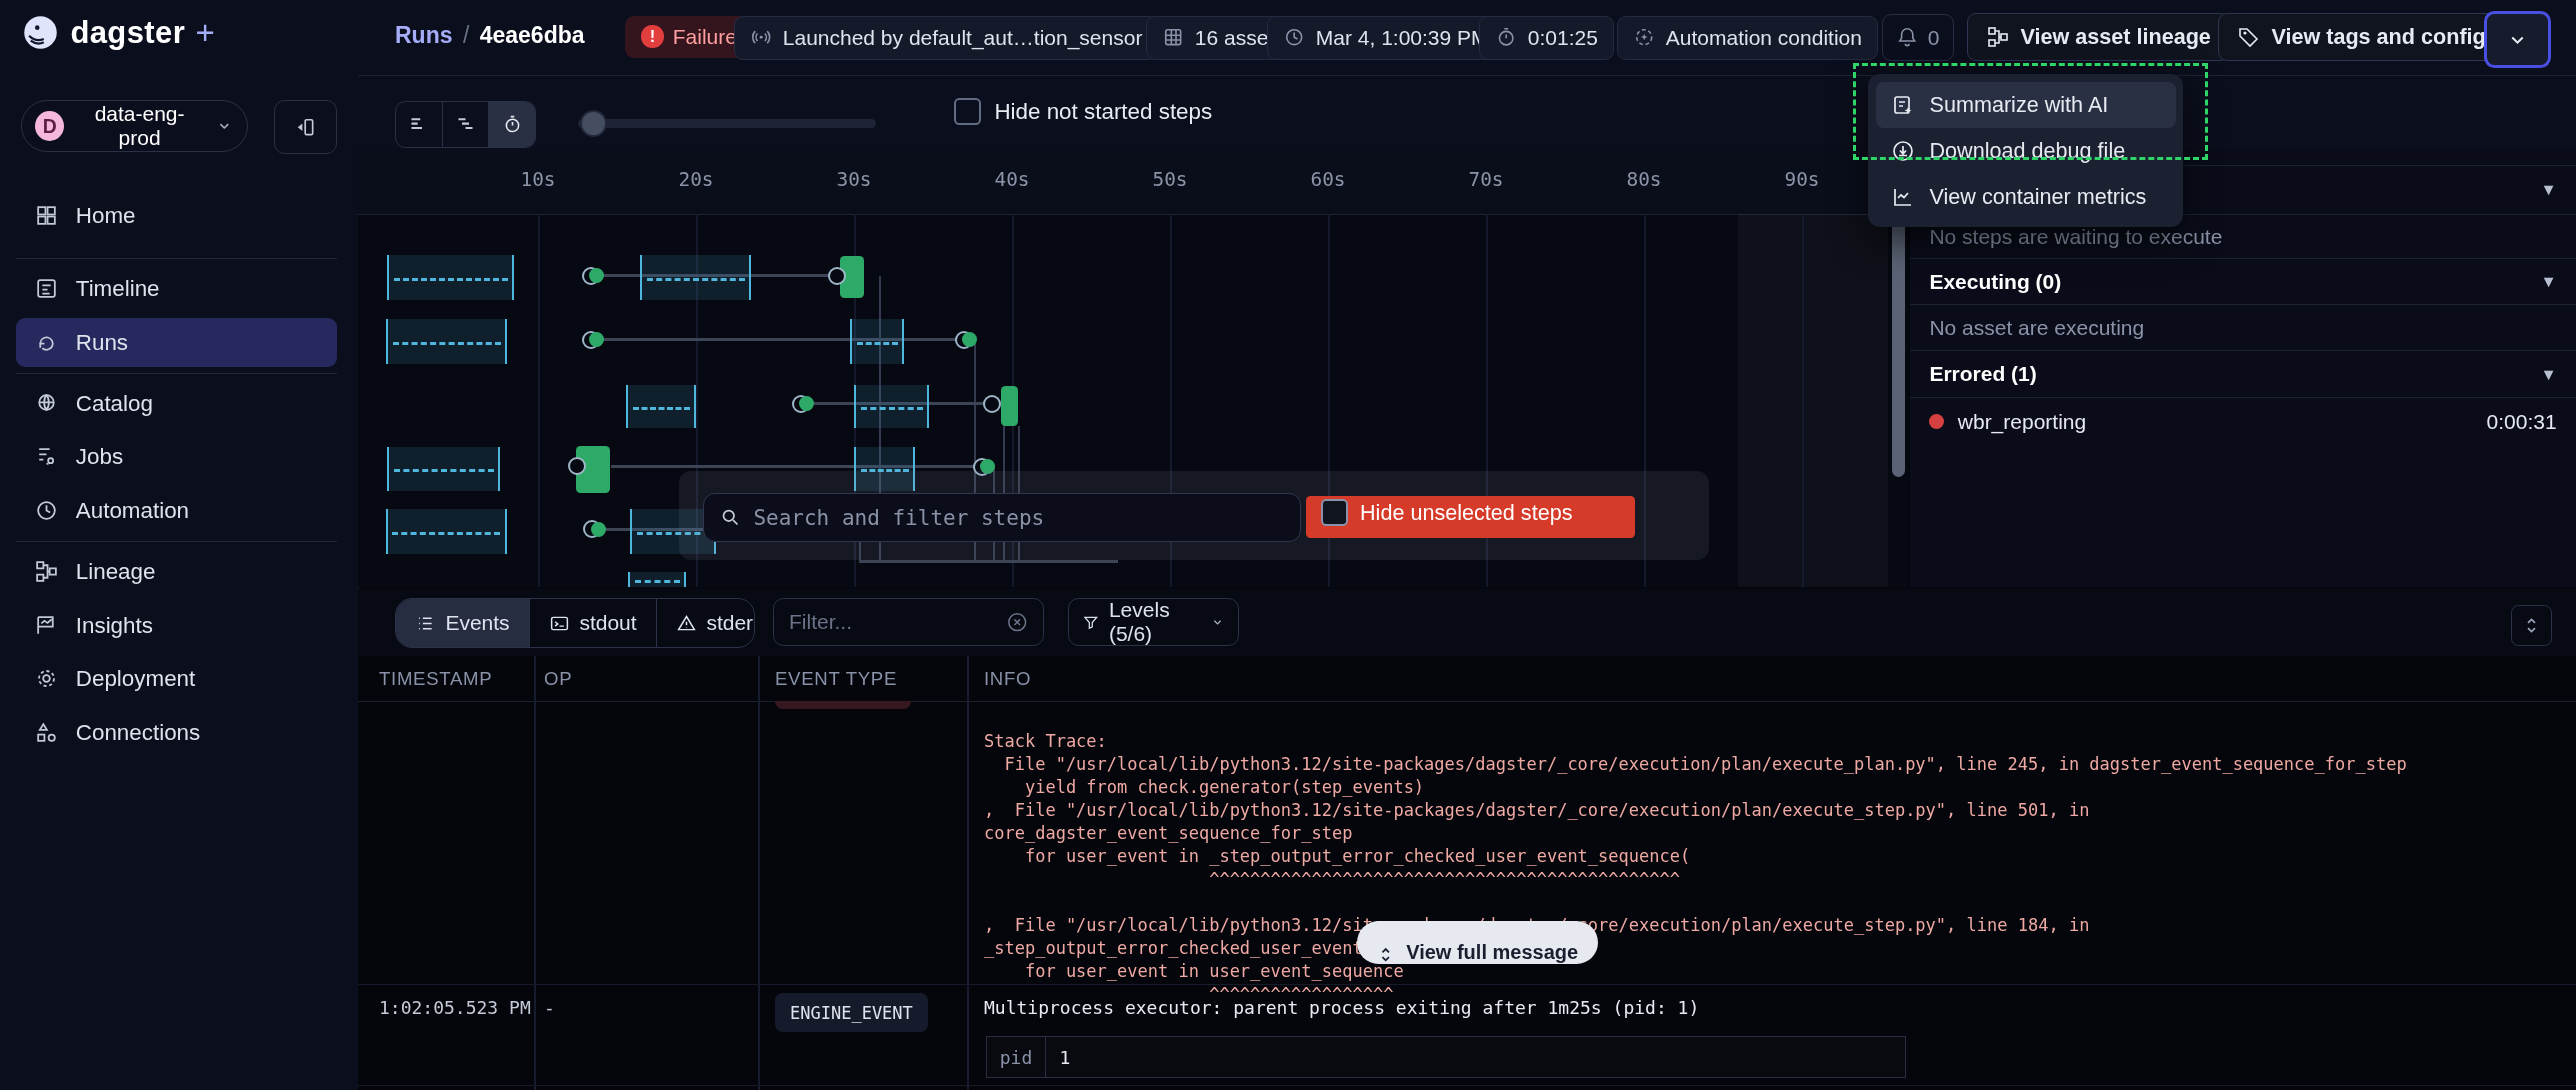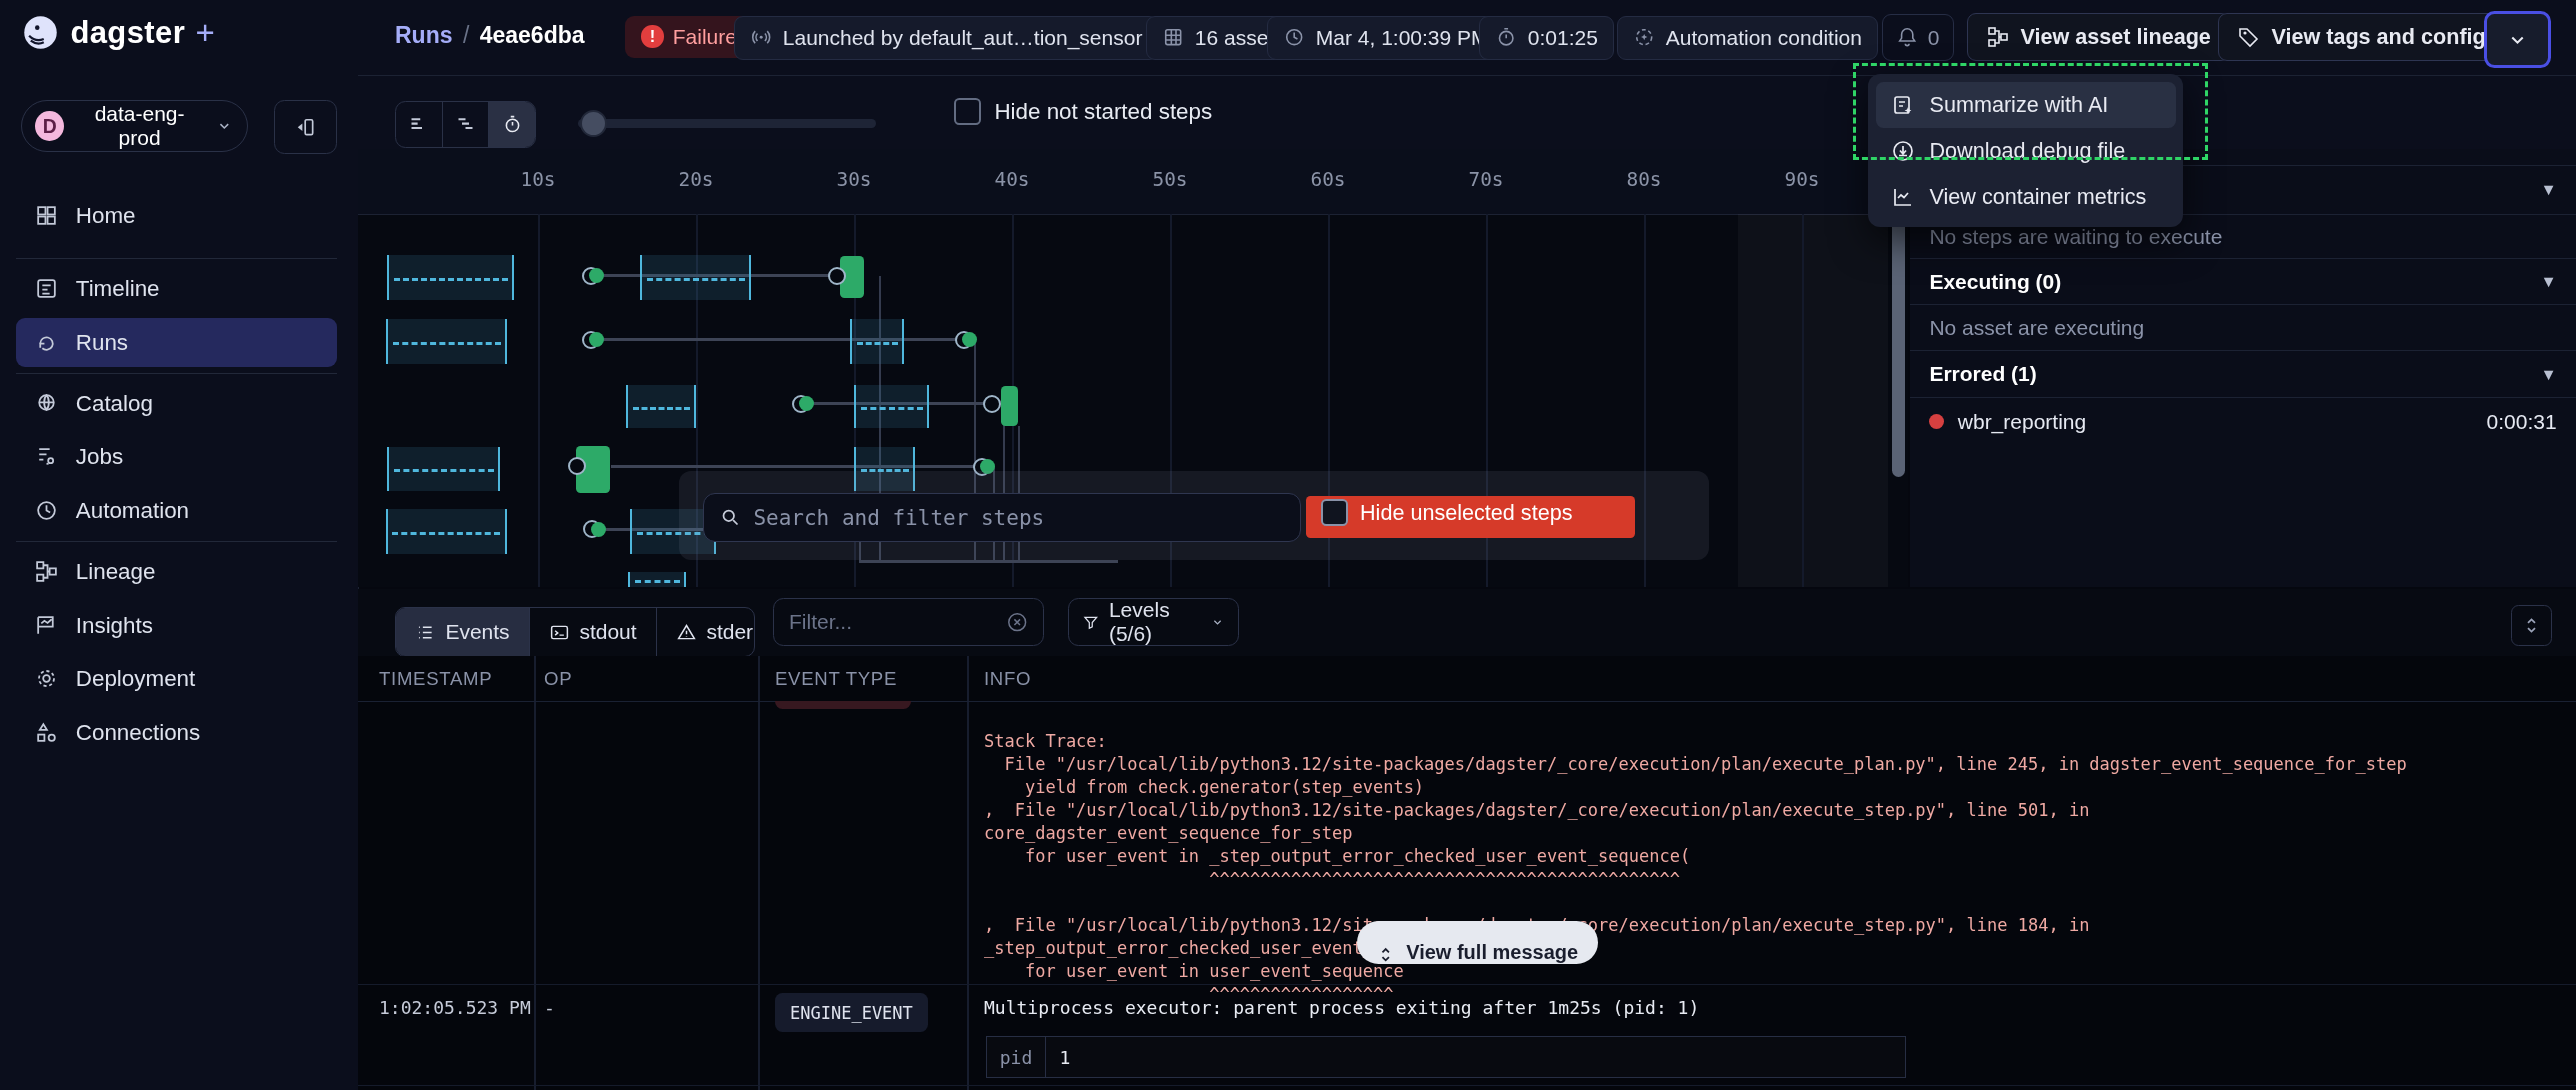--- a/index.html
+++ b/index.html
@@ -81,21 +81,21 @@
   .srow{left:0;width:666px;border-top:1.5px solid #1c2233;display:flex;align-items:center;box-sizing:border-box;padding:0 19.4px;}
   .srow .t{font-weight:700;color:#fff;font-size:21px;}
   .srow .e{color:#8b93a9;font-size:21px;}
   .srow .chev{margin-left:auto;color:#b9c0d2;font-size:16.4px;}
   .srow .dot{width:15px;height:15px;border-radius:50%;background:#d64040;margin-right:13.4px;flex:0 0 auto;}
   .srow .nm{color:#e6e9f2;font-size:21px;}
   .srow .dur{margin-left:auto;color:#e6e9f2;font-size:21px;}
 
   
   #etoolbar{left:358px;top:589px;width:2218px;height:67px;background:#070a12;}
-  #etabs{left:37px;top:18px;width:358px;height:48px;border:1.5px solid #2b3249;border-radius:10px;display:flex;overflow:hidden;}
+  #etabs{left:37px;top:9px;width:358px;height:48px;border:1.5px solid #2b3249;border-radius:17px;display:flex;overflow:hidden;}
   .etab{display:flex;align-items:center;justify-content:center;gap:9px;color:#dfe3ee;font-size:21px;border-right:1.5px solid #2b3249;padding:0 19.4px;}
   .etab:last-child{border-right:none;}
   .etab.sel{background:#272d41;}
   #efilter{left:415px;top:9px;width:271px;height:48px;border:1.5px solid #2b3249;border-radius:10.4px;display:flex;align-items:center;padding:0 15px;box-sizing:border-box;color:#6b7389;font-size:21px;}
   #efilter .x{margin-left:auto;}
   #elevels{left:710px;top:9px;width:171px;height:48px;border:1.5px solid #2b3249;border-radius:10.4px;display:flex;align-items:center;gap:9px;padding:0 13.4px;box-sizing:border-box;color:#dfe3ee;font-size:21px;}
   #eexpand{left:2153px;top:16.4px;width:39px;height:39px;border:1.5px solid #2b3249;border-radius:7.5px;display:flex;align-items:center;justify-content:center;}
 
   #etable{left:358px;top:656px;width:2218px;height:435px;background:#04060c;}
   .colline{top:0;width:1.5px;height:435px;background:#171d2e;}

